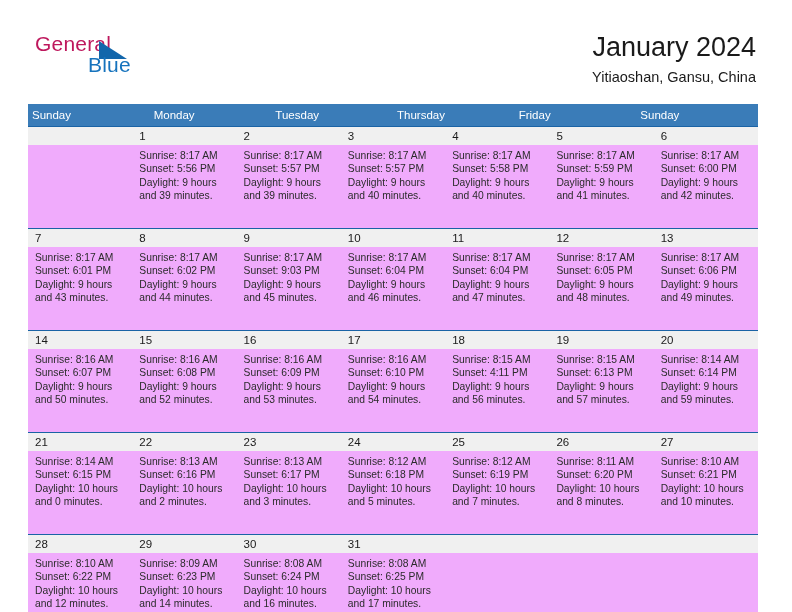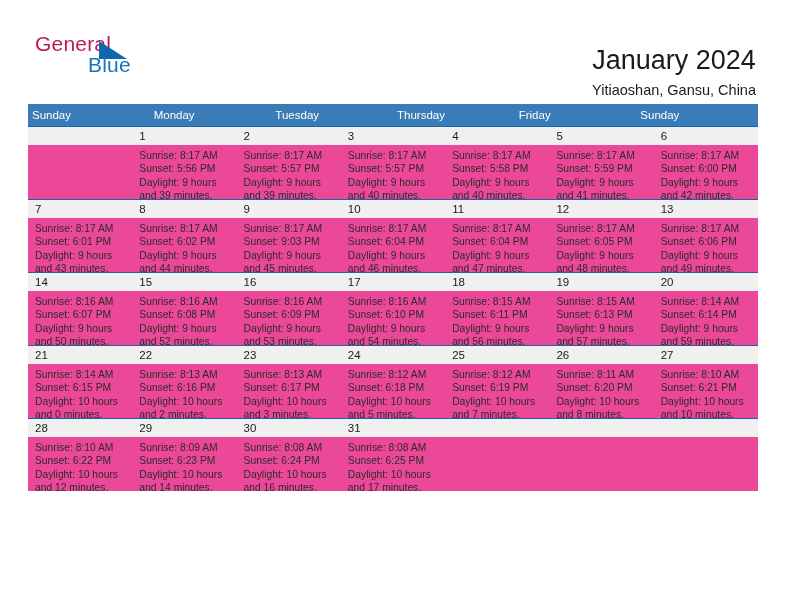--- a/index.html
+++ b/index.html
@@ -60,22 +60,22 @@
     top: 9px;
     width: 0;
     height: 0;
     border-left: 28px solid #1266ab;
     border-top: 18px solid transparent;
   }
 
   .title-block {
     position: absolute;
     right: 36px;
-    top: 44px;
-    text-align: center;
+    top: 31px;
+    text-align: right;
   }
   .cal-title {
     font-size: 27px;
     font-weight: normal;
     color: #1a1a1a;
     line-height: 32px;
     white-space: nowrap;
   }
   .cal-subtitle {
     margin-top: 5px;
@@ -127,22 +127,22 @@
     flex: 1 1 0;
     box-sizing: border-box;
     padding-left: 7px;
     font-size: 11.5px;
     line-height: 18px;
     color: #1a1a1a;
   }
   .week-body {
     display: flex;
     width: 730px;
-    height: 54px;
-    background: #ec4899;
+    height: 83px;
+    background: #f0abfc;
   }
   .info-cell {
     flex: 1 1 0;
     box-sizing: border-box;
     padding: 4px 6px 0 7px;
     font-size: 10.3px;
     line-height: 13.3px;
     color: #2b2b2b;
   }
   .info-line {
@@ -323,21 +323,21 @@
           <div class="info-line">and 53 minutes.</div>
         </div>
         <div class="info-cell">
           <div class="info-line">Sunrise: 8:16 AM</div>
           <div class="info-line">Sunset: 6:10 PM</div>
           <div class="info-line">Daylight: 9 hours</div>
           <div class="info-line">and 54 minutes.</div>
         </div>
         <div class="info-cell">
           <div class="info-line">Sunrise: 8:15 AM</div>
-          <div class="info-line">Sunset: 6:11 PM</div>
+          <div class="info-line">Sunset: 4:11 PM</div>
           <div class="info-line">Daylight: 9 hours</div>
           <div class="info-line">and 56 minutes.</div>
         </div>
         <div class="info-cell">
           <div class="info-line">Sunrise: 8:15 AM</div>
           <div class="info-line">Sunset: 6:13 PM</div>
           <div class="info-line">Daylight: 9 hours</div>
           <div class="info-line">and 57 minutes.</div>
         </div>
         <div class="info-cell">

